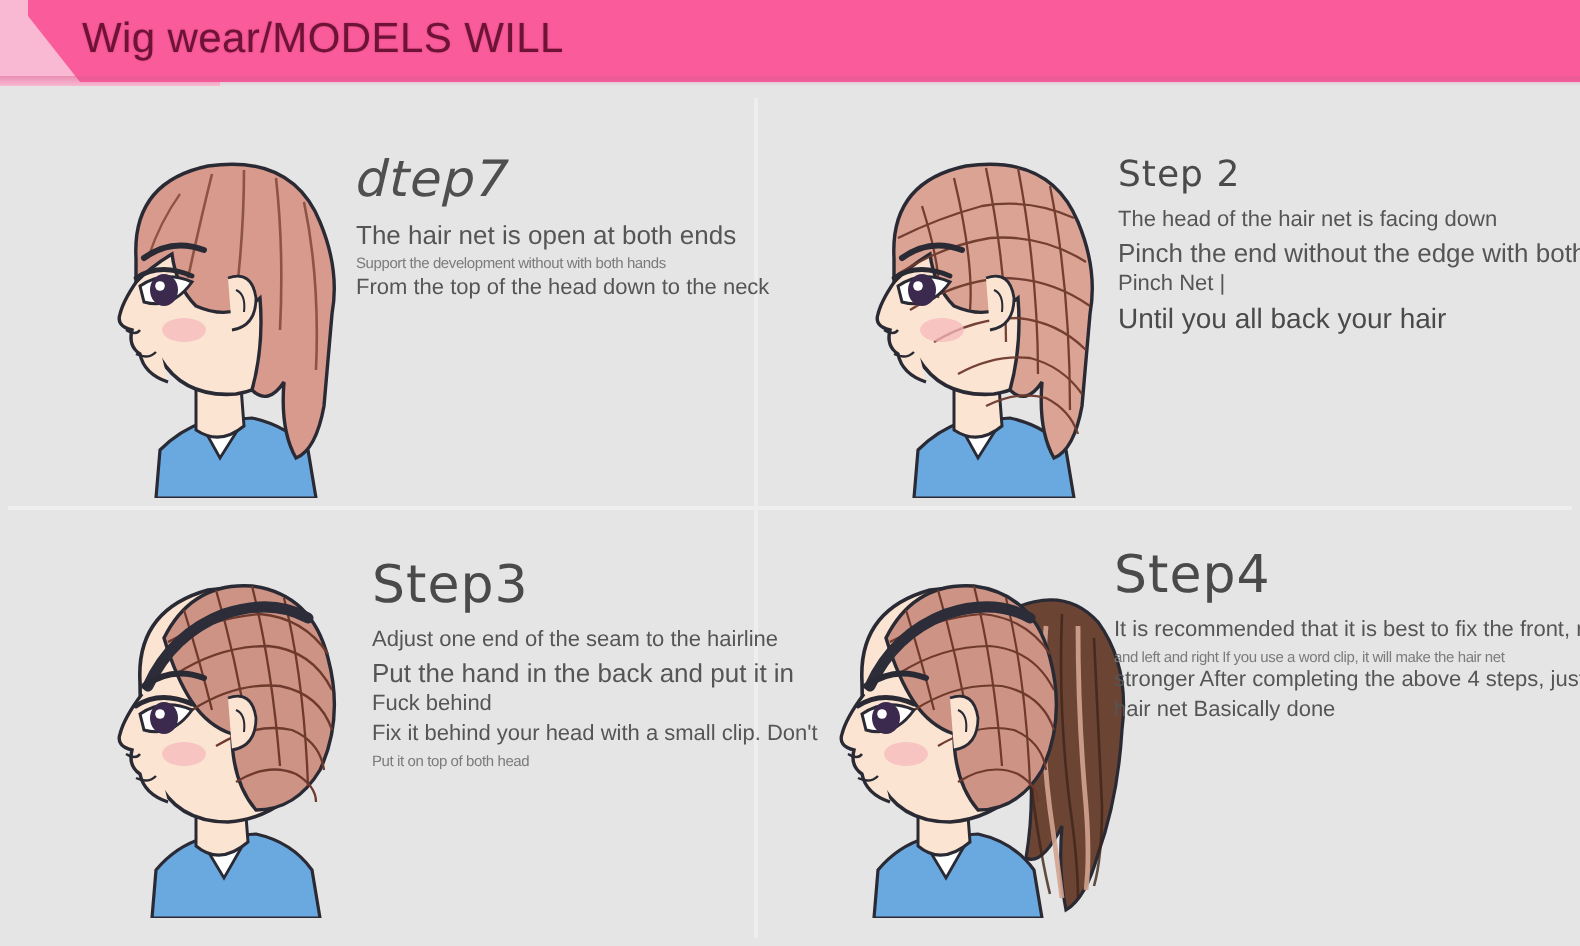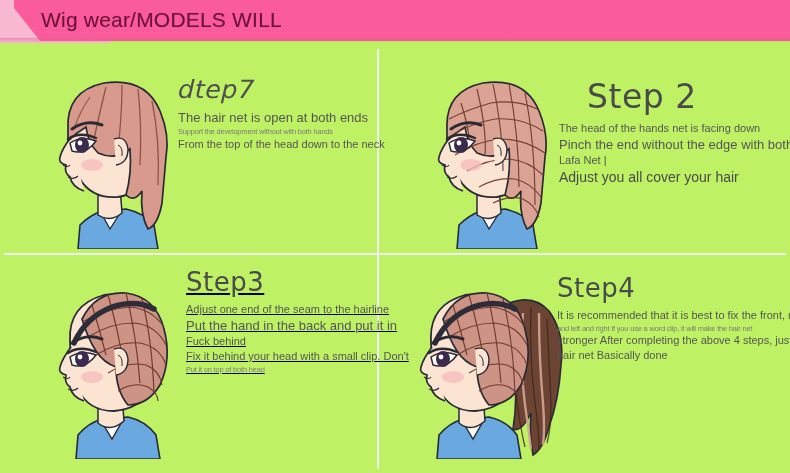--- a/index.html
+++ b/index.html
@@ -7,21 +7,21 @@
     padding: 0;
     background: #ffffff;
   }
   body {
     font-family: "Liberation Sans", sans-serif;
   }
   #page {
     position: relative;
     width: 790px;
     height: 473px;
-    background: #bef264;
+    background: #e5e5e5;
     overflow: hidden;
   }
 
   
   #header-banner {
     position: absolute;
     left: 0; top: 0;
     width: 790px;
     height: 43px;
   }
@@ -102,39 +102,39 @@
   }
   #panel-4 .figure-wrap { left: 18px; width: 185px; }
 
   .text-wrap {
     position: absolute;
     left: 178px;
     top: 30px;
     width: 196px;
   }
   #panel-2 .text-wrap { left: 180px; top: 32px; width: 197px; }
-  #panel-3 .text-wrap { left: 186px; top: 12px;  width: 190px; text-decoration: underline; }
+  #panel-3 .text-wrap { left: 186px; top: 23px;  width: 190px; }
   #panel-4 .text-wrap { left: 178px; top: 18px; width: 199px; }
 
   .step-heading {
     font-family: "DejaVu Sans", sans-serif;
     font-size: 25px;
     font-weight: 400;
     color: #4a4a4a;
     letter-spacing: .5px;
     margin-bottom: 6px;
     white-space: nowrap;
   }
   #panel-1 .step-heading {
     font-style: italic;
     transform: scaleX(1.02) skewX(-2deg);
     transform-origin: left center;
     color: #4f4f4f;
   }
-  #panel-2 .step-heading { font-size: 33px; margin-left: 28px; }
+  #panel-2 .step-heading { font-size: 18px; }
   #panel-3 .step-heading { font-size: 26px; }
   #panel-4 .step-heading { font-size: 26px; }
 
   .step-line {
     color: #555555;
     line-height: 1.26;
     white-space: nowrap;
     margin: 0 0 1px 0;
   }
   .sz-lg  { font-size: 13px; }
@@ -236,24 +236,24 @@
           <ellipse cx="52" cy="92" rx="7" ry="8" fill="#3b2a4d"></ellipse>
           <circle cx="50" cy="90" r="2.4" fill="#ffffff"></circle>
           <path d="M38 86 Q50 78 66 85" stroke="#2a2a35" stroke-width="2.4" fill="none" stroke-linecap="round"></path>
           <ellipse cx="62" cy="112" rx="11" ry="6" fill="#f7b9bc" opacity=".75"></ellipse>
           <path d="M33 112 Q38 115 40 112" stroke="#2a2a35" stroke-width="1.2" fill="none"></path>
           <path d="M38 124 Q44 127 48 123" stroke="#2a2a35" stroke-width="1.2" fill="none"></path>
         </svg>
       </div>
       <div class="text-wrap">
         <div class="step-heading">Step 2</div>
-        <div class="step-line sz-md">The head of the hands net is facing down</div>
+        <div class="step-line sz-md">The head of the hair net is facing down</div>
         <div class="step-line sz-lg">Pinch the end without the edge with both hands up</div>
-        <div class="step-line sz-md">Lafa Net |</div>
-        <div class="step-line sz-xl">Adjust you all cover your hair</div>
+        <div class="step-line sz-md">Pinch Net |</div>
+        <div class="step-line sz-xl">Until you all back your hair</div>
       </div>
     </div>
 
     <div class="panel" id="panel-3">
       <div class="figure-wrap">
         <svg class="fig" viewBox="0 0 160 196" xmlns="http://www.w3.org/2000/svg">
           <path d="M46 196 L48 172 Q58 160 72 156 L98 154 Q116 158 126 172 L130 196 Z" fill="#6aa9e0" stroke="#2a2a35" stroke-width="1.6"></path>
           <path d="M70 156 L82 176 L94 155" fill="#ffffff" stroke="#2a2a35" stroke-width="1.4"></path>
           <path d="M68 134 L68 160 Q80 170 94 158 L92 132 Z" fill="#fbe4d2" stroke="#2a2a35" stroke-width="1.5"></path>
           <path d="M40 78 Q38 42 74 32 Q116 26 130 62 Q138 96 124 124 Q110 146 84 148 Q58 148 48 126 Q40 106 40 78 Z" fill="#fbe4d2" stroke="#2a2a35" stroke-width="1.8"></path>

